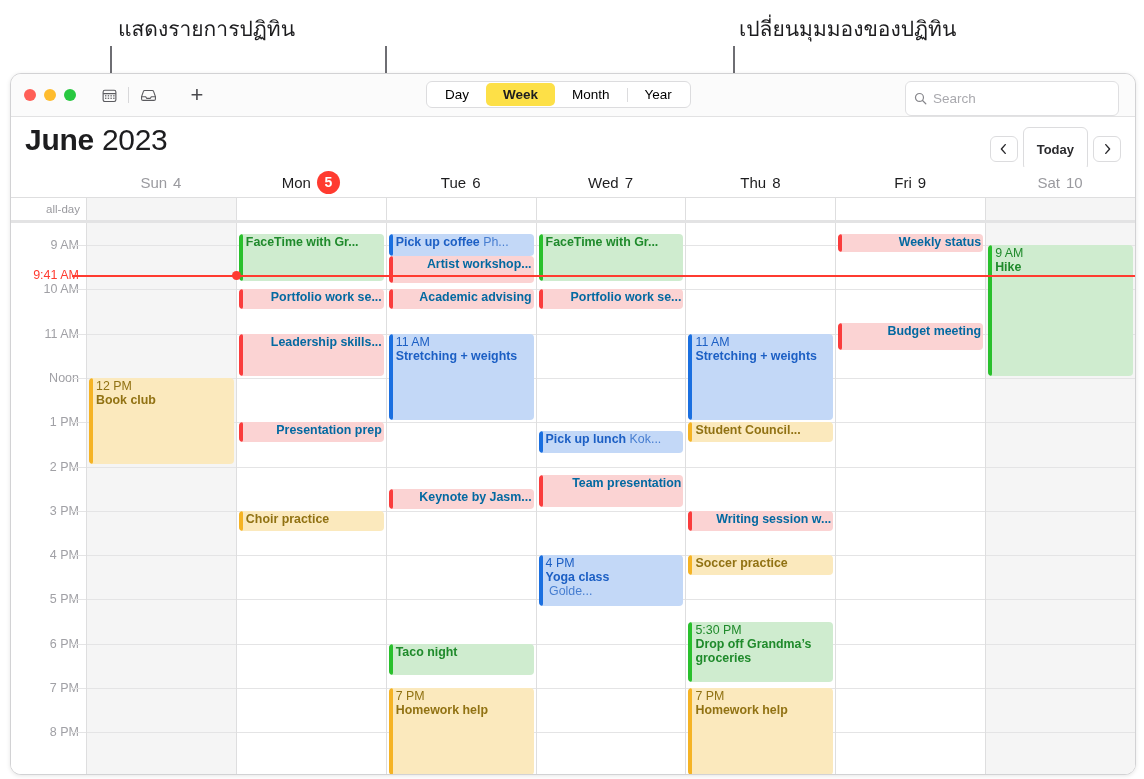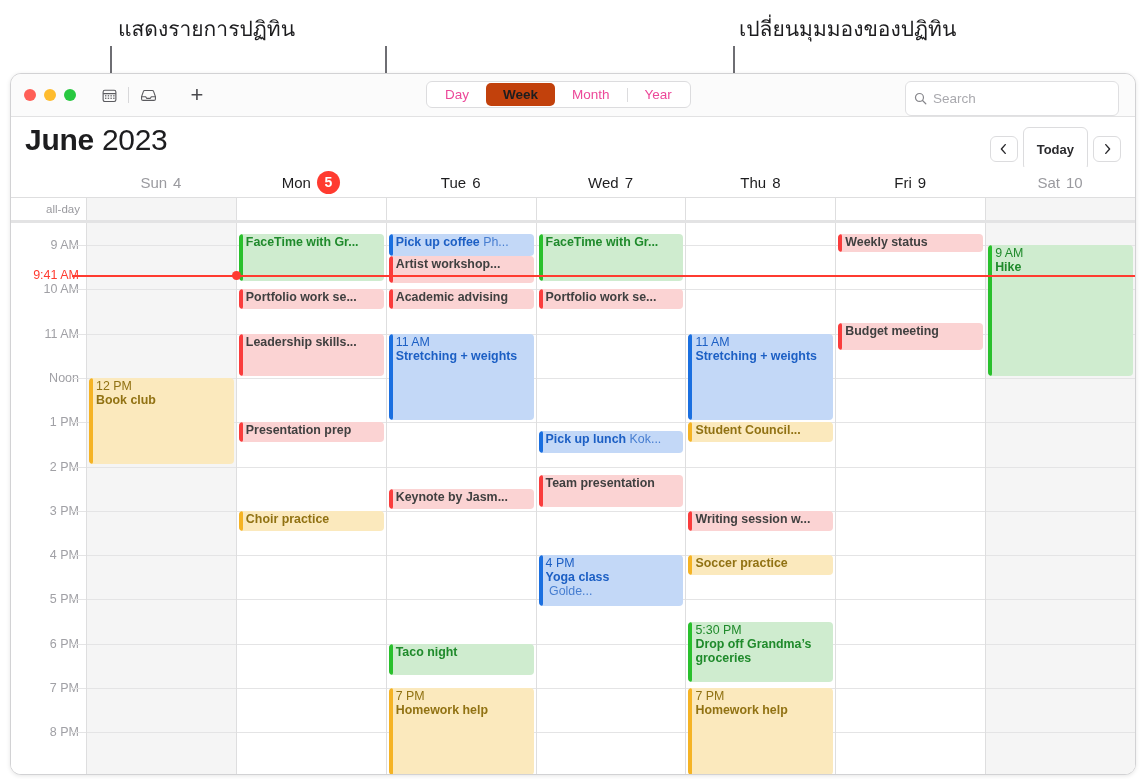--- a/index.html
+++ b/index.html
@@ -68,25 +68,25 @@
     border:1px solid #dcdcde;
     border-radius:6px;
     display:flex;align-items:stretch;
     padding:1px;
     box-sizing:border-box;
   }
   .seg-item{
     display:flex;align-items:center;justify-content:center;
     padding:0 17px;
     font-size:13.5px;
-    color:#ec4899;
+    color:#000000;
     border-radius:5px;
     position:relative;
   }
-  .seg-item.active{background:#c2410c;font-weight:bold;color:#1d1d1f;}
+  .seg-item.active{background:#fde047;font-weight:bold;color:#1d1d1f;}
   .seg-div{width:1px;align-self:center;height:14px;background:#dcdcde;}
 
   .search{
     position:absolute;right:16px;top:7px;
     width:214px;height:35px;
     border:1px solid #dfdfe1;border-radius:6px;
     background:#fff;
     display:flex;align-items:center;
     box-sizing:border-box;
   }
@@ -193,21 +193,21 @@
   }
   .ev .bar{
     position:absolute;left:0;top:0;bottom:0;width:4px;border-radius:3px;
   }
   .ev .t{font-weight:bold;white-space:nowrap;overflow:hidden;text-overflow:clip;}
   .ev .time{font-weight:normal;display:block;}
   .ev .loc{font-weight:normal;opacity:.75;}
 
   .ev.red{background:#fbd3d3;}
   .ev.red .bar{background:#fa3c3c;}
-  .ev.red,.ev.red .t,.ev.red .time{color:#404040;}
+  .ev.red,.ev.red .t,.ev.red .time{color:#0369a1;text-align:right;}
 
   .ev.green{background:#cfeccf;}
   .ev.green .bar{background:#29c02c;}
   .ev.green,.ev.green .t,.ev.green .time{color:#1f8a2b;}
 
   .ev.blue{background:#c3d8f7;}
   .ev.blue .bar{background:#1a6fe0;}
   .ev.blue,.ev.blue .t,.ev.blue .time{color:#1c5fc4;}
 
   .ev.yellow{background:#fbe9bd;}

